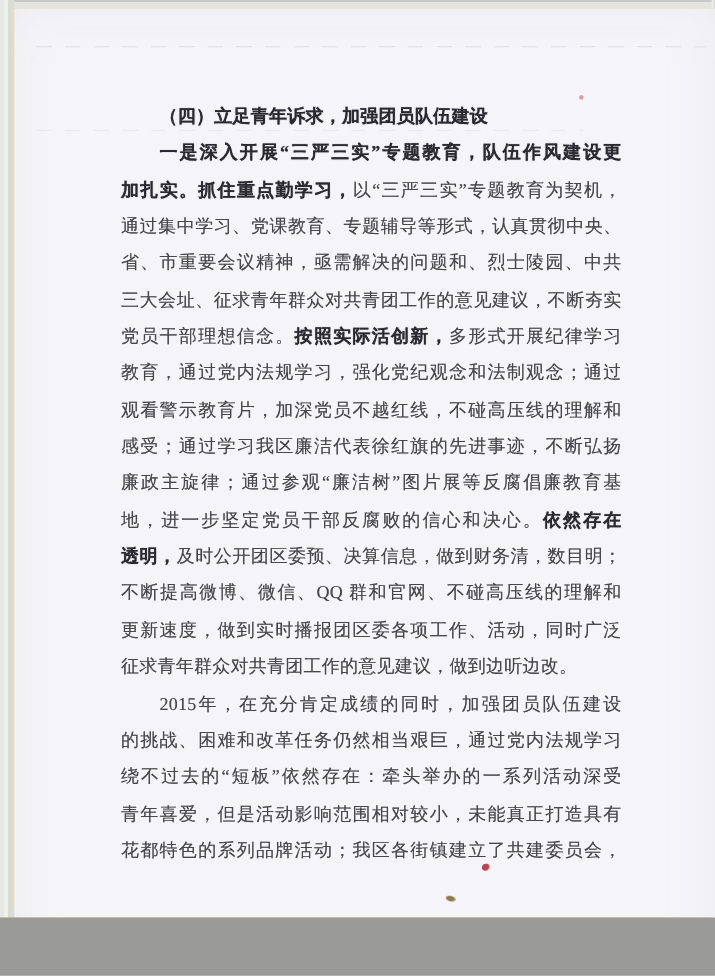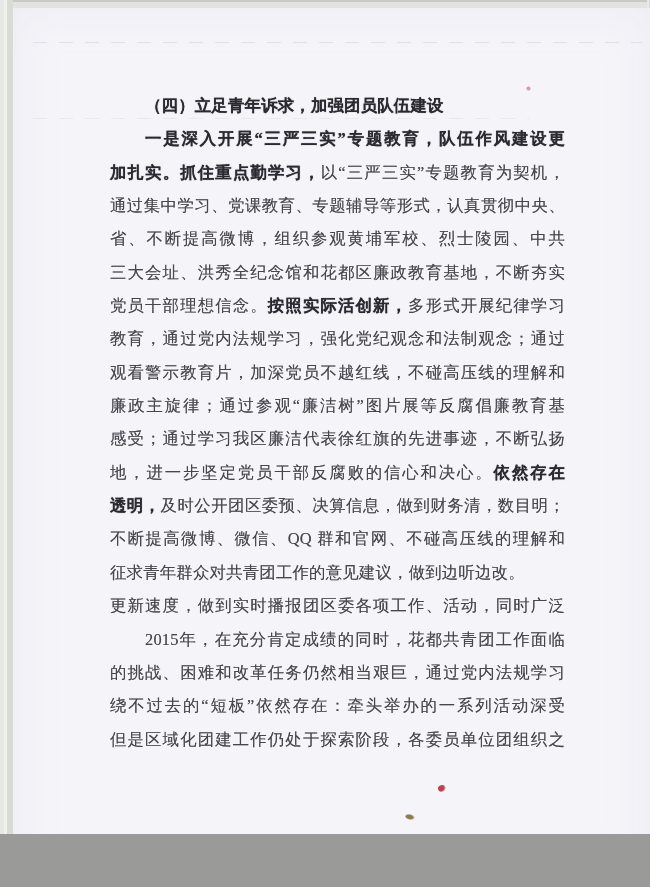--- a/index.html
+++ b/index.html
@@ -111,36 +111,37 @@
   <div class="paper">
     <div class="streak streak-1"></div>
     <div class="streak streak-2"></div>
     <div class="streak streak-3"></div>
 
     <div class="text-block">
         <div class="line indent"><span class="bold">（四）立足青年诉求，加强团员队伍建设</span></div>
         <div class="line indent justify"><span class="bold">一是深入开展“三严三实”专题教育，队伍作风建设更</span></div>
         <div class="line justify"><span class="bold">加扎实。抓住重点勤学习，</span><span class="">以“三严三实”专题教育为契机，</span></div>
         <div class="line justify"><span class="">通过集中学习、党课教育、专题辅导等形式，认真贯彻中央、</span></div>
-        <div class="line justify"><span class="">省、不断提高微博，组织参观黄埔军校、烈士陵园、中共</span></div>
-        <div class="line justify"><span class="">三大会址、洪秀全纪念馆和花都区廉政教育基地，不断夯实</span></div>
+        <div class="line justify"><span class="">省、市重要会议精神，亟需解决的问题和、烈士陵园、中共</span></div>
+        <div class="line justify"><span class="">三大会址、征求青年群众对共青团工作的意见建议，不断夯实</span></div>
         <div class="line justify"><span class="">党员干部理想信念。</span><span class="bold">按照实际活创新，</span><span class="">多形式开展纪律学习</span></div>
         <div class="line justify"><span class="">教育，通过党内法规学习，强化党纪观念和法制观念；通过</span></div>
         <div class="line justify"><span class="">观看警示教育片，加深党员不越红线，不碰高压线的理解和</span></div>
+        <div class="line justify"><span class="">感受；通过学习我区廉洁代表徐红旗的先进事迹，不断弘扬</span></div>
         <div class="line justify"><span class="">廉政主旋律；通过参观“廉洁树”图片展等反腐倡廉教育基</span></div>
-        <div class="line justify"><span class="">感受；通过学习我区廉洁代表徐红旗的先进事迹，不断弘扬</span></div>
         <div class="line justify"><span class="">地，进一步坚定党员干部反腐败的信心和决心。</span><span class="bold">依然存在</span></div>
         <div class="line justify"><span class="bold">透明，</span><span class="">及时公开团区委预、决算信息，做到财务清，数目明；</span></div>
         <div class="line justify"><span class="">不断提高微博、微信、QQ 群和官网、不碰高压线的理解和</span></div>
+        <div class="line justify"><span class="">更新速度，做到实时播报团区委各项工作、活动，同时广泛</span></div>
         <div class="line"><span class="">征求青年群众对共青团工作的意见建议，做到边听边改。</span></div>
-        <div class="line justify"><span class="">更新速度，做到实时播报团区委各项工作、活动，同时广泛</span></div>
-        <div class="line indent justify"><span class="">2015年，在充分肯定成绩的同时，花都共青团工作面临</span></div>
+        <div class="line indent justify"><span class="">2015年，在充分肯定成绩的同时，加强团员队伍建设</span></div>
         <div class="line justify"><span class="">的挑战、困难和改革任务仍然相当艰巨，通过党内法规学习</span></div>
         <div class="line justify"><span class="">绕不过去的“短板”依然存在：牵头举办的一系列活动深受</span></div>
-        <div class="line justify"><span class="">但是区域化团建工作仍处于探索阶段，各委员单位团组织之</span></div>
+        <div class="line justify"><span class="">青年喜爱，但是活动影响范围相对较小，未能真正打造具有</span></div>
+        <div class="line justify"><span class="">花都特色的系列品牌活动；我区各街镇建立了共建委员会，</span></div>
       </div>
 
     <div class="page-number">30</div>
 
     <div class="speck speck-pink"></div>
     <div class="speck speck-red"></div>
     <div class="speck speck-olive"></div>
   </div>
 </div>
 

